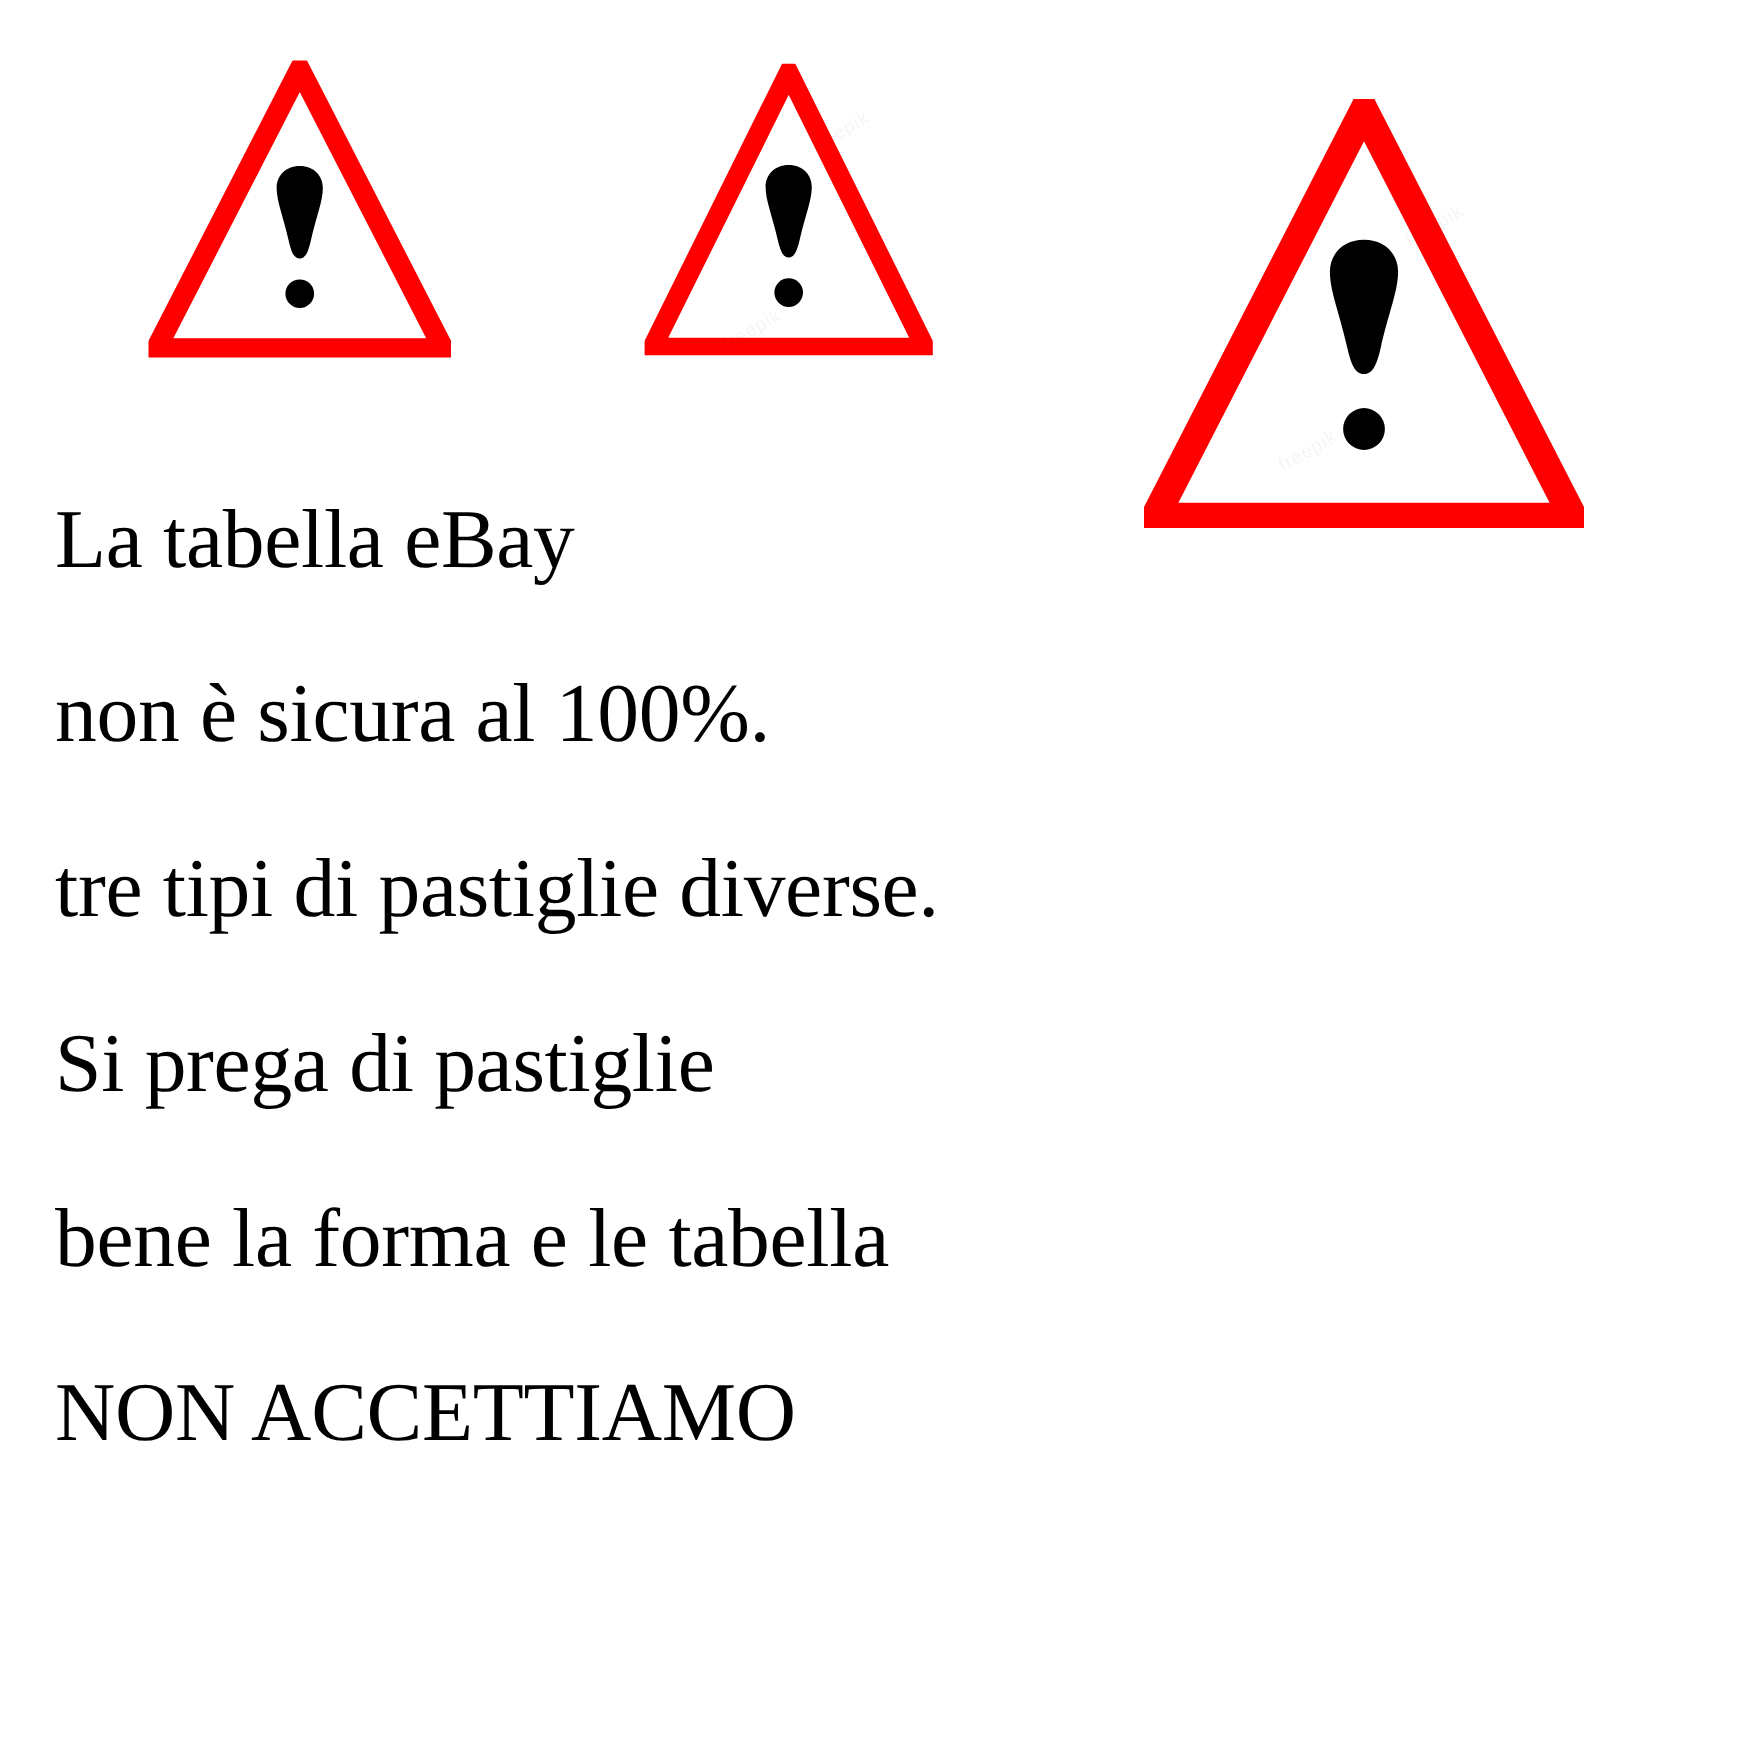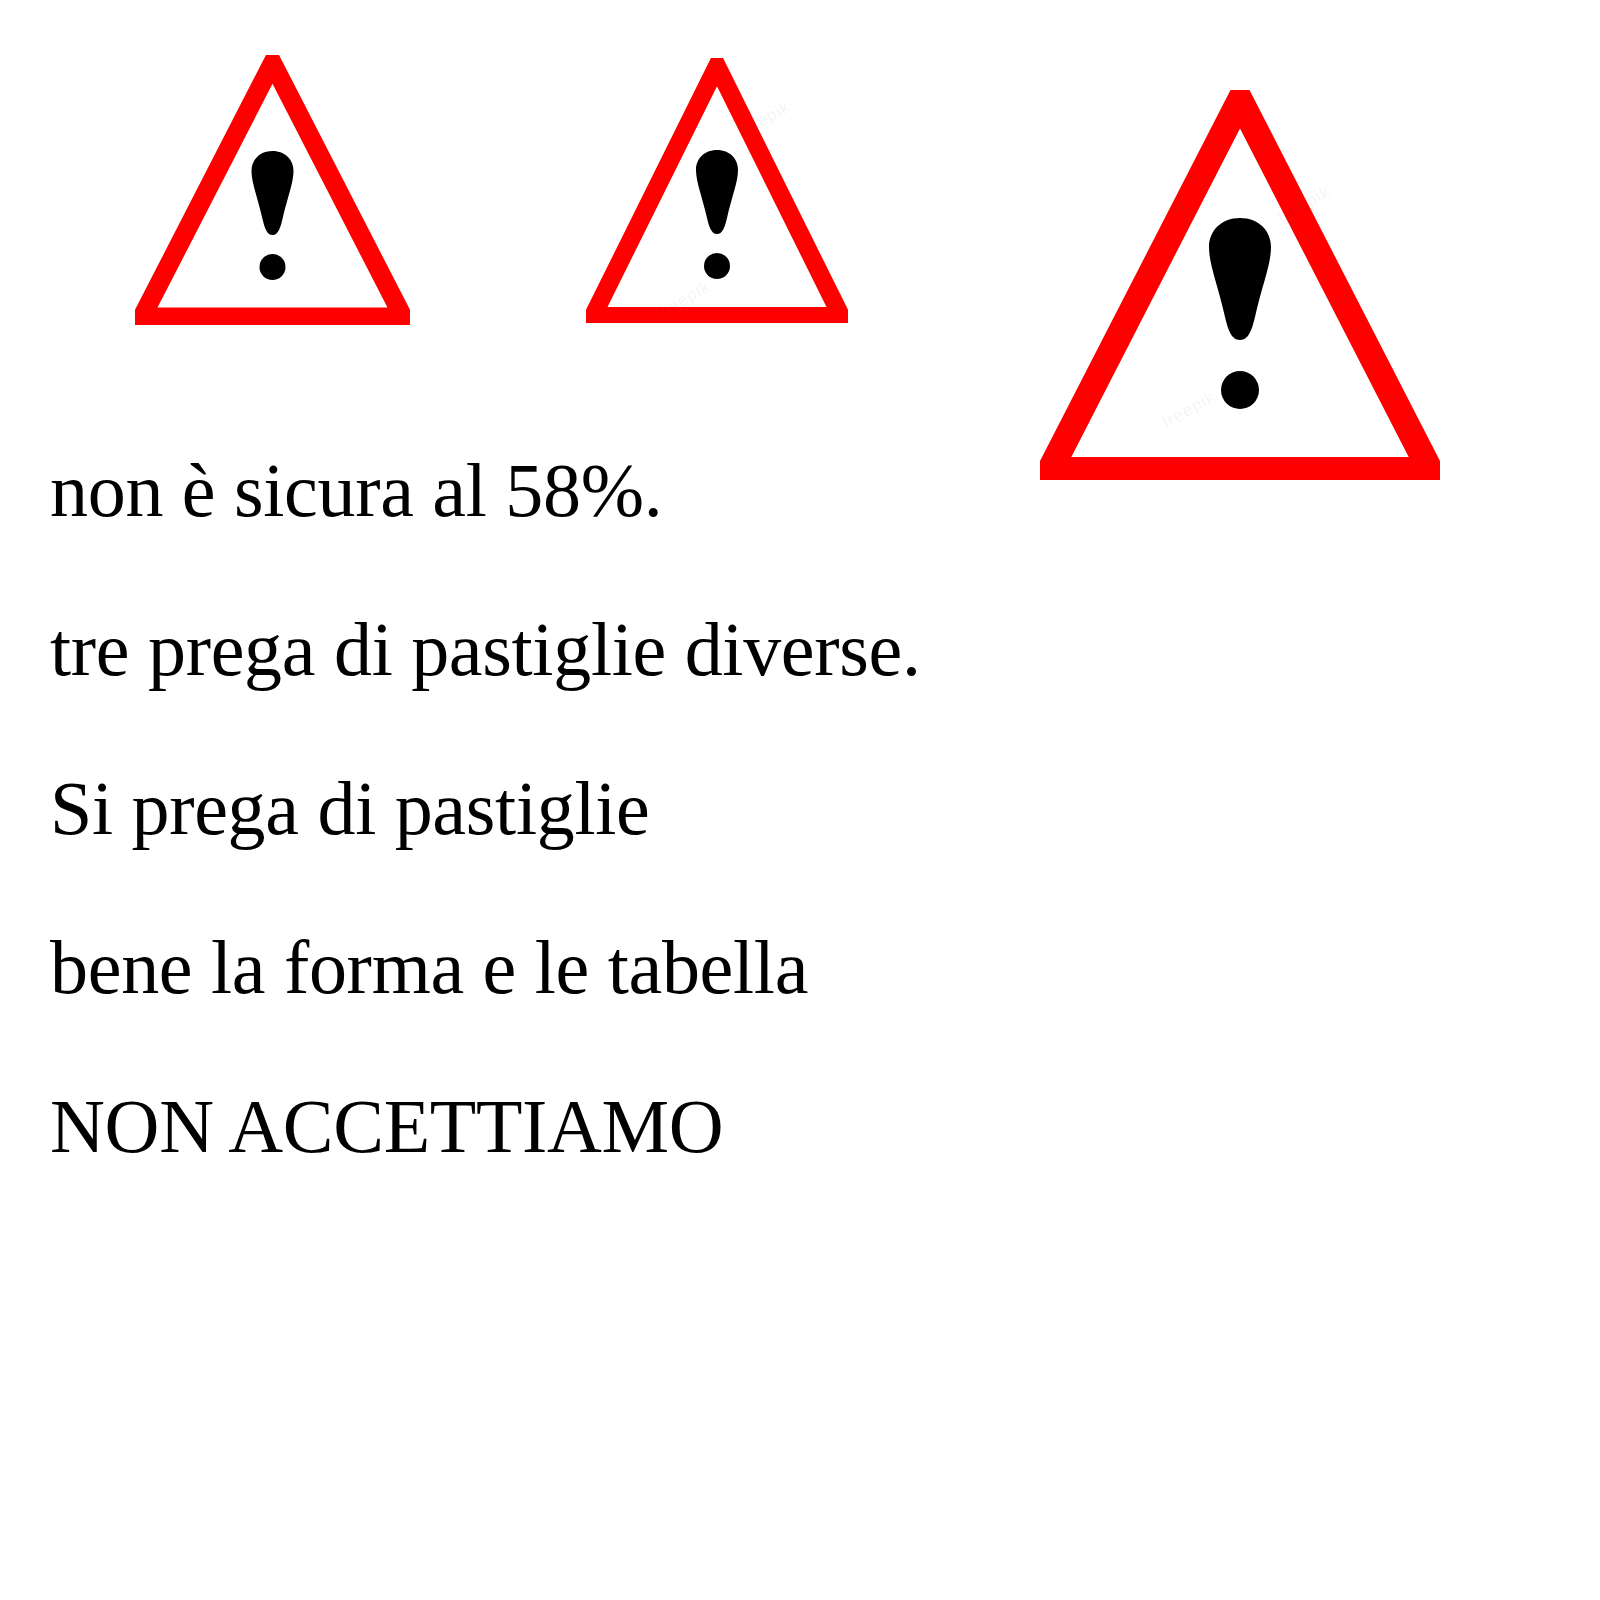--- a/index.html
+++ b/index.html
@@ -81,22 +81,23 @@
 
   <span class="warn" id="warn-3">
     <svg viewBox="0 0 400 390" xmlns="http://www.w3.org/2000/svg" aria-hidden="true">
       <path d="M200 10 L390 380 L10 380 Z" fill="none" stroke="#ff0000" stroke-width="26" stroke-linejoin="miter"></path>
       <path d="M200 128 c-19 0 -31 13 -31 29 c0 18 9 38 16 70 c3 12 6 23 15 23 c9 0 12 -11 15 -23 c7 -32 16 -52 16 -70 c0 -16 -12 -29 -31 -29 z" fill="#000000"></path>
       <circle cx="200" cy="300" r="19" fill="#000000"></circle>
     </svg>
   </span>
 
   <div id="warning-text">
-    <span class="line">non è sicura al 58%.</span>
-    <span class="line">tre prega di pastiglie diverse.</span>
+    <span class="line">La tabella eBay</span>
+    <span class="line">non è sicura al 100%.</span>
+    <span class="line">tre tipi di pastiglie diverse.</span>
     <span class="line">Si prega di pastiglie</span>
     <span class="line">bene la forma e le tabella</span>
     <span class="line">NON ACCETTIAMO</span>
     
     
     
     
     
   </div>
 

